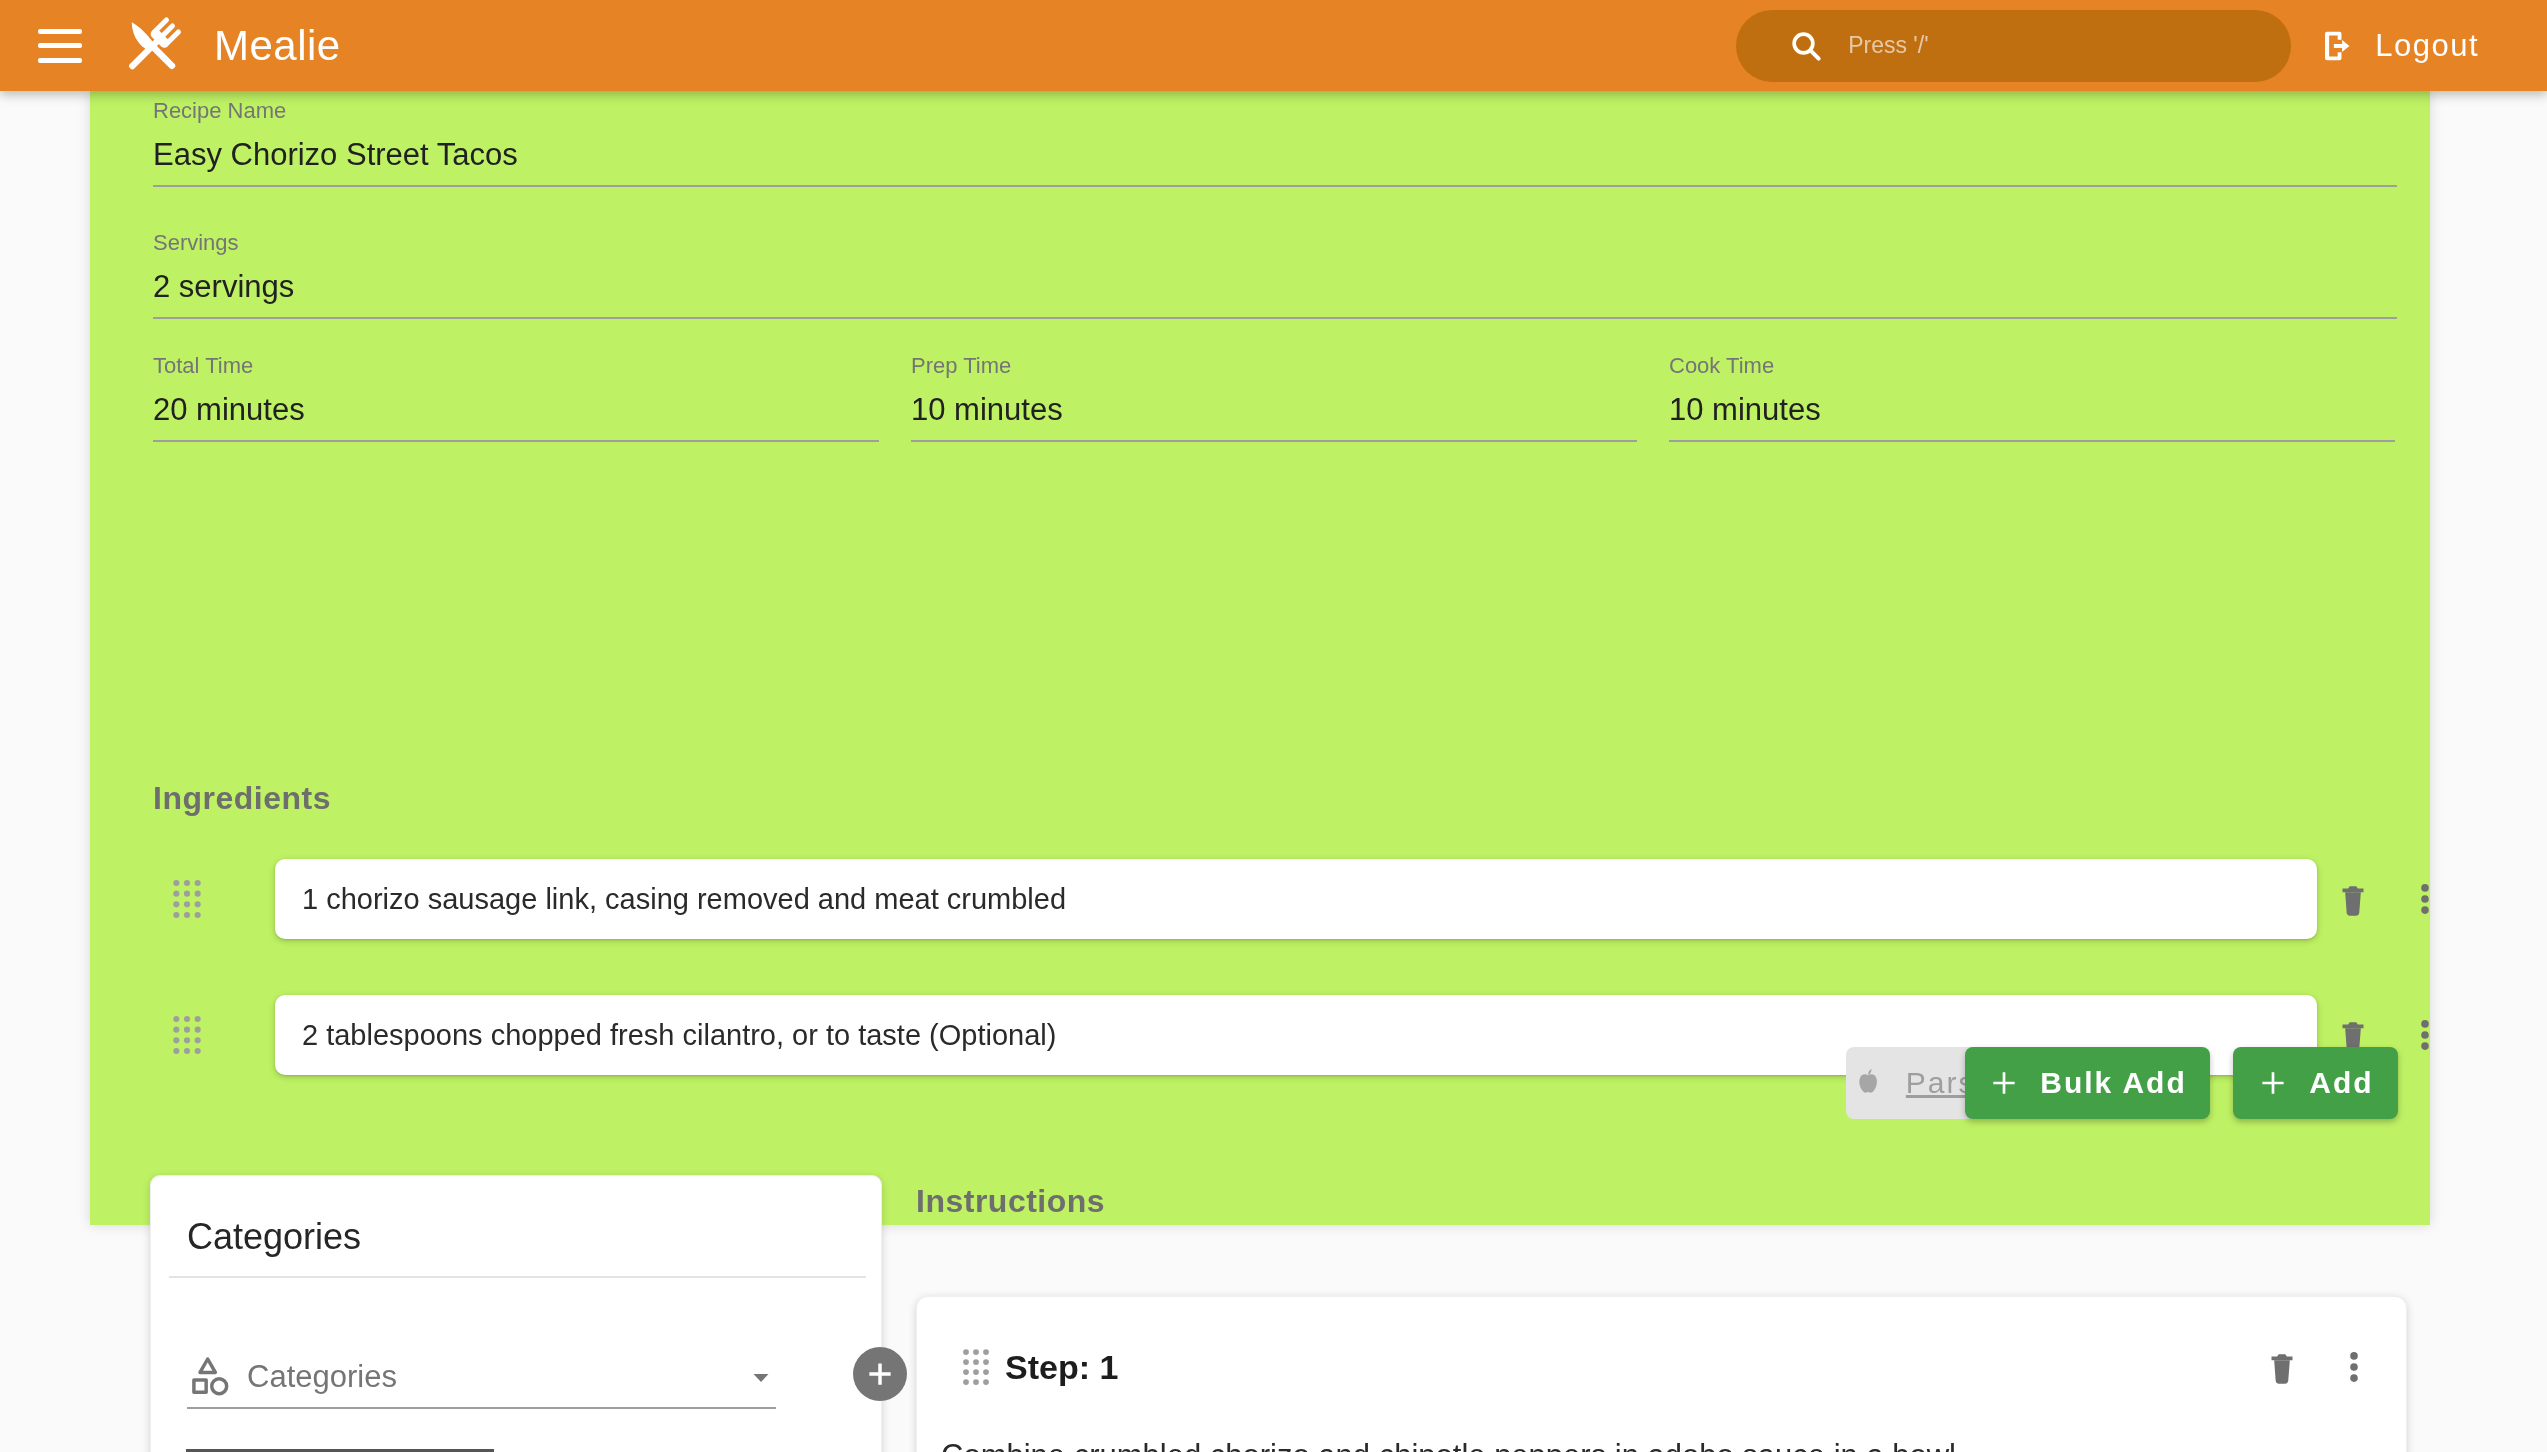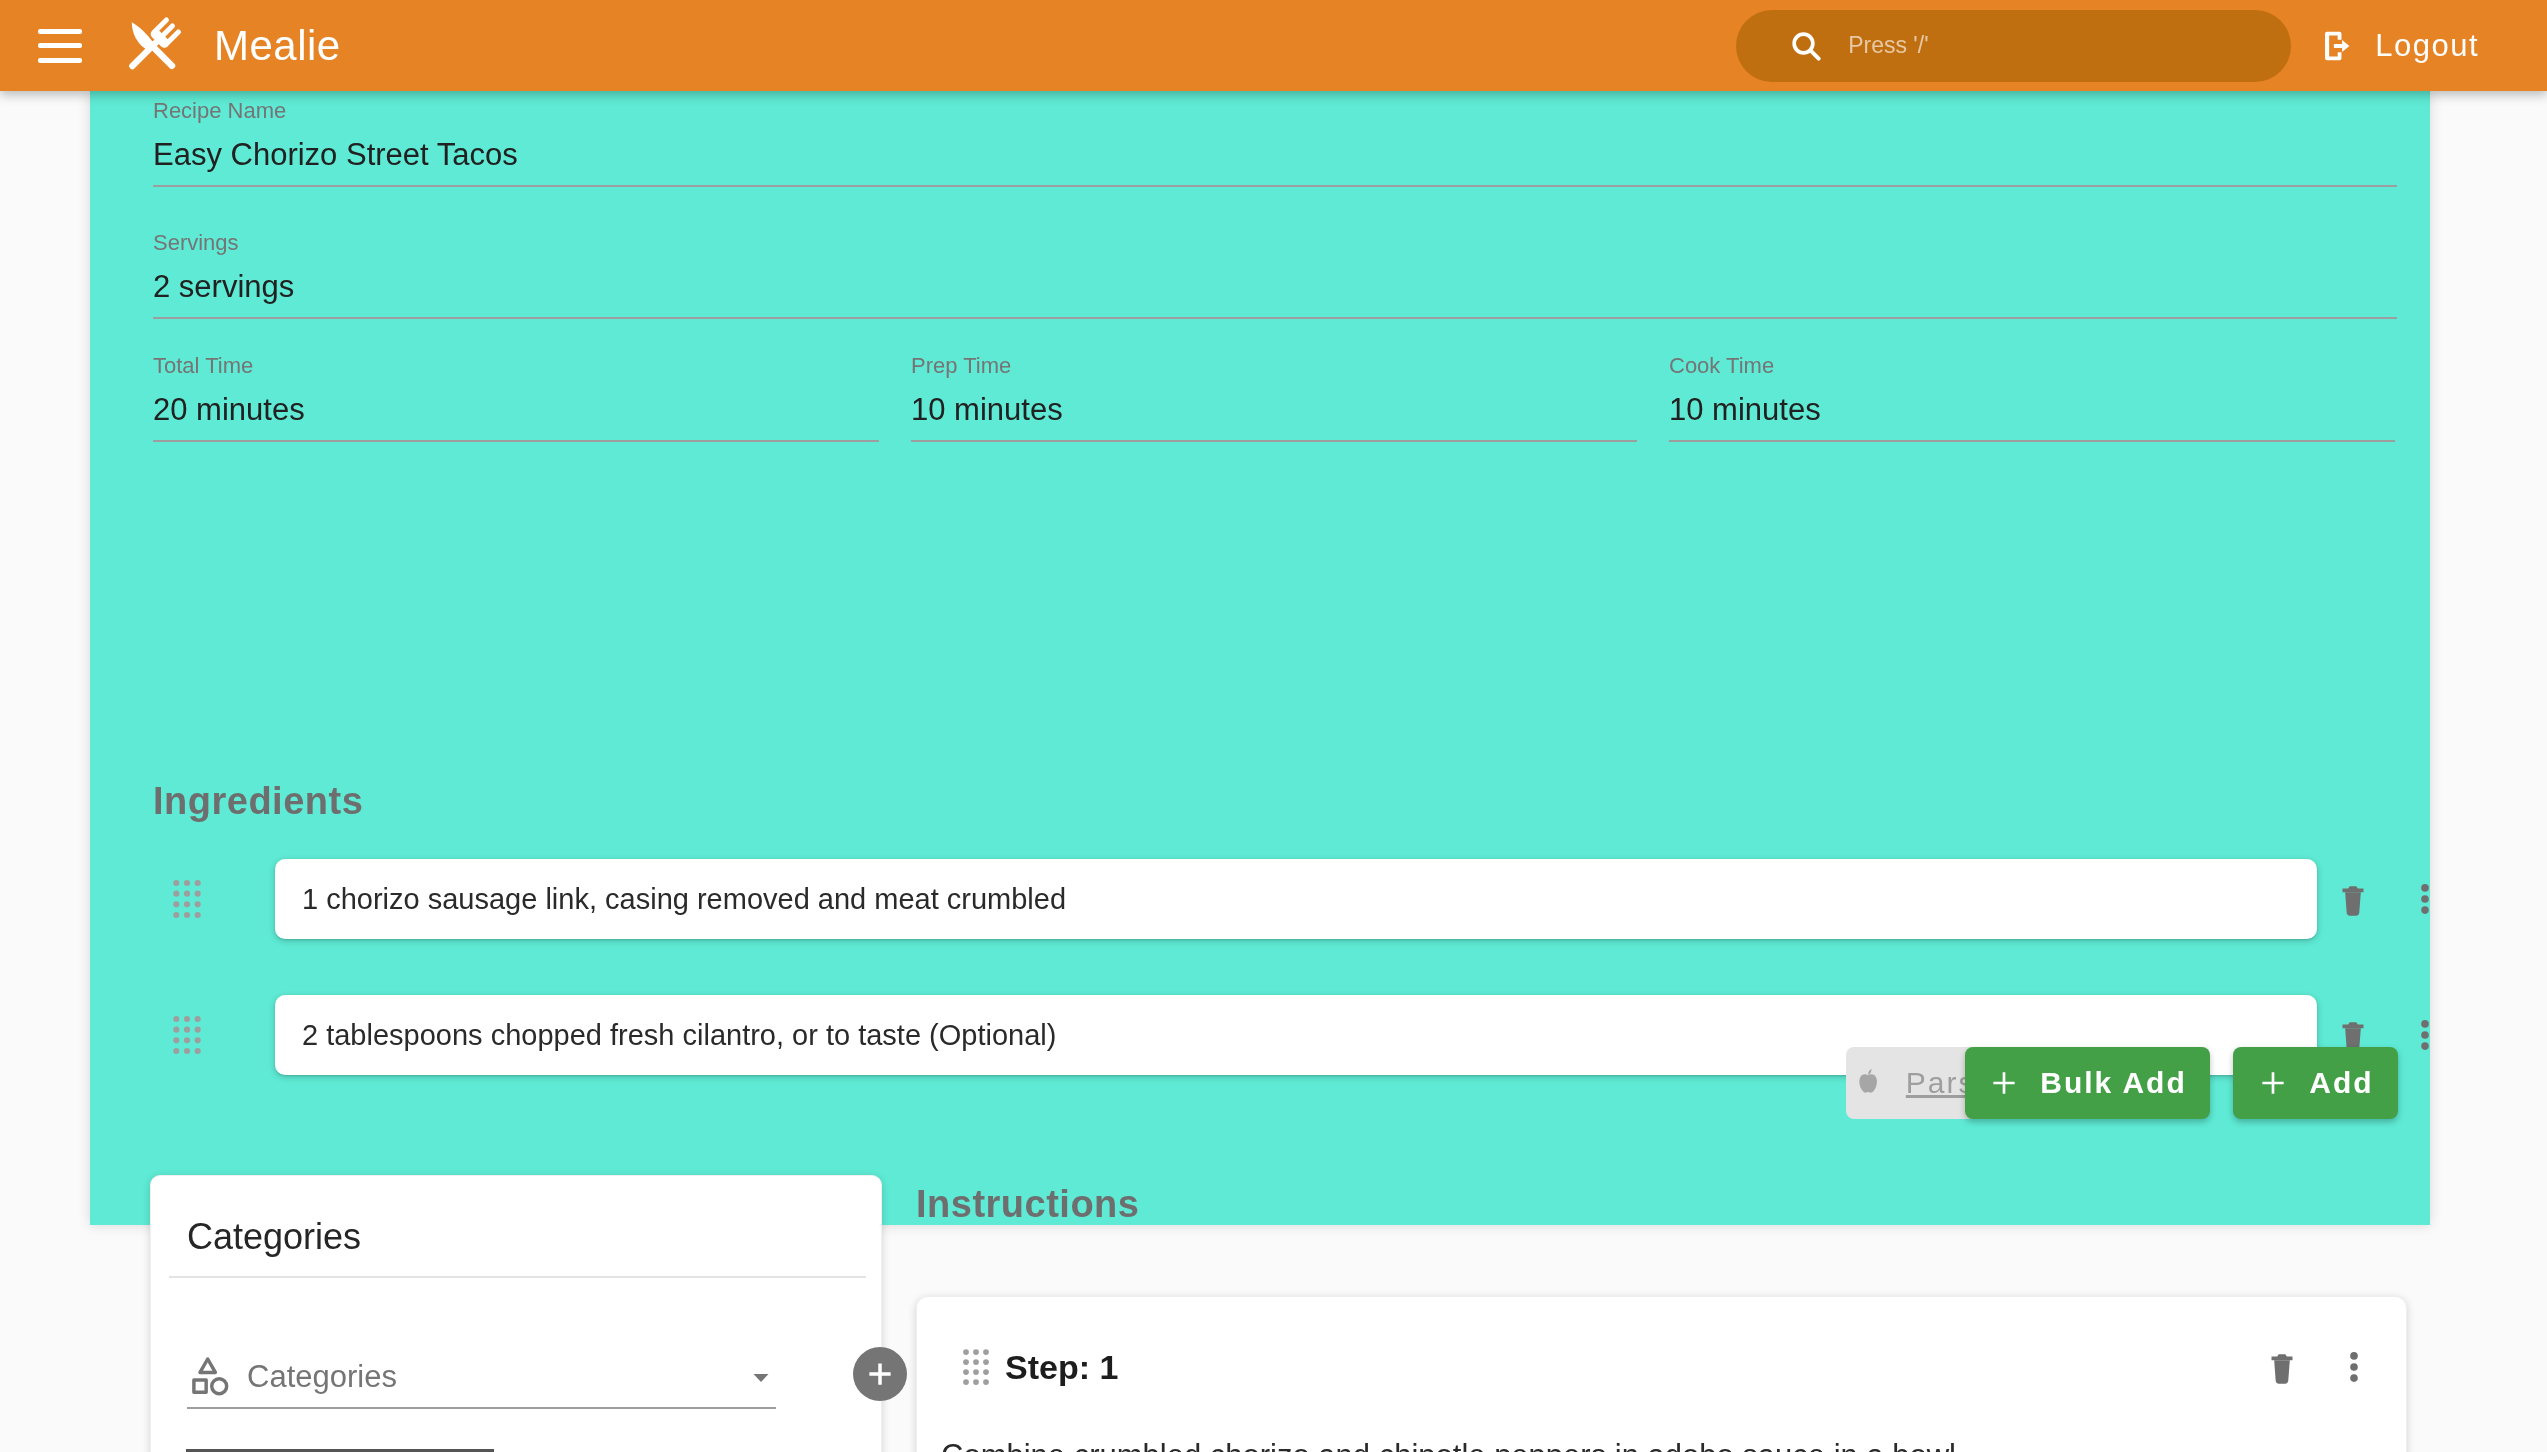--- a/index.html
+++ b/index.html
@@ -23,28 +23,28 @@
   .spacer{flex:1;}
   .search-pill{width:555px;height:72px;border-radius:36px;background:var(--search_pill);
     display:flex;align-items:center;padding-left:50px;}
   .search-pill input{background:transparent;border:none;outline:none;color:#fef9c3;font-size:23px;
     font-family:inherit;margin-left:22px;width:398px;}
   .search-pill input::placeholder{color:rgba(255,255,255,.62);}
   .logout-btn{display:flex;align-items:center;margin-left:22px;margin-right:62px;cursor:pointer;height:72px;border-radius:8px;padding:0 6px;}
   .logout-label{color:#fff;font-size:31px;font-weight:500;margin-left:18px;letter-spacing:1.5px;}
 
   
-  .main-card{position:absolute;left:90px;top:91px;width:2340px;height:1134px;background:#5eead4;
+  .main-card{position:absolute;left:90px;top:91px;width:2340px;height:1134px;background:#bef264;
     box-shadow:0 0 12px rgba(0,0,0,.14);}
   .field{position:absolute;}
   .field .f-label{font-size:22px;color:var(--label_gray);line-height:28px;}
   .field input,.field textarea{display:block;width:100%;border:none;border-bottom:2px solid var(--underline_gray);
     outline:none;background:transparent;font-family:inherit;font-size:31px;color:var(--text_dark);
     padding:8px 0 12px 0;margin-top:4px;resize:none;}
-  .section-heading{position:absolute;font-size:38px;font-weight:bold;color:var(--heading_gray);letter-spacing:0.5px;}
+  .section-heading{position:absolute;font-size:32px;font-weight:bold;color:var(--heading_gray);letter-spacing:0.5px;}
 
   
   .ing-row{position:absolute;left:63px;width:2244px;height:80px;}
   .drag-handle{position:absolute;left:18px;top:50%;transform:translateY(-50%);cursor:grab;}
   .ing-card{position:absolute;left:122px;top:0;width:2042px;height:80px;background:#fff;border-radius:10px;
     box-shadow:0 2px 7px rgba(0,0,0,.20),0 1px 2px rgba(0,0,0,.12);display:flex;align-items:center;}
   .ing-card input{border:none;outline:none;background:transparent;font-family:inherit;font-size:29px;
     color:#2A2A2A;width:100%;padding:0 24px 0 27px;}
   .row-icon{position:absolute;top:50%;transform:translate(-50%,-50%);cursor:pointer;}
 

